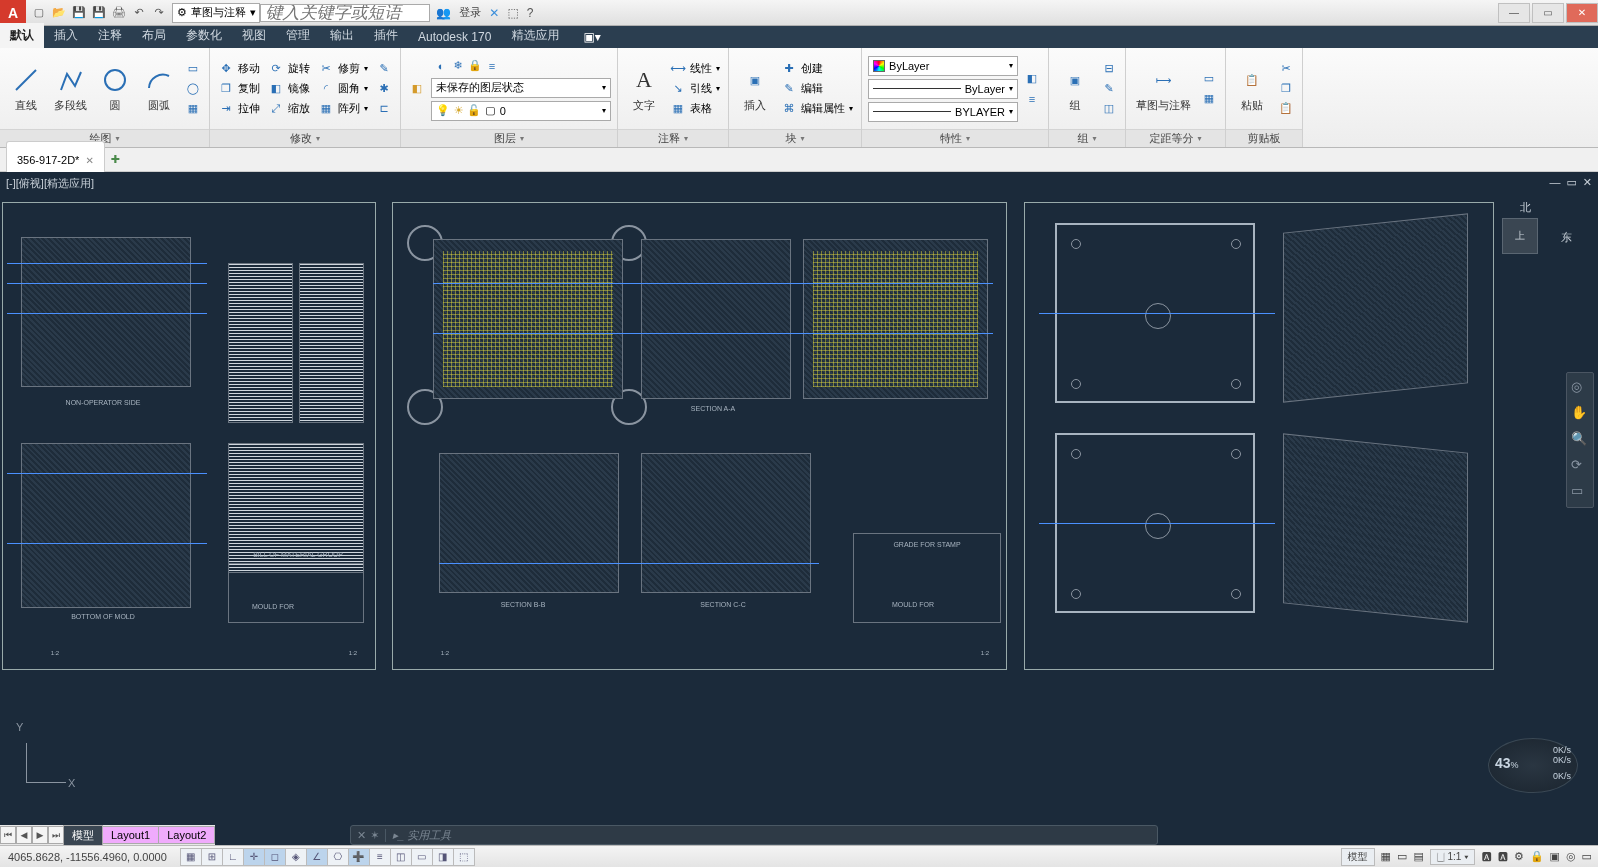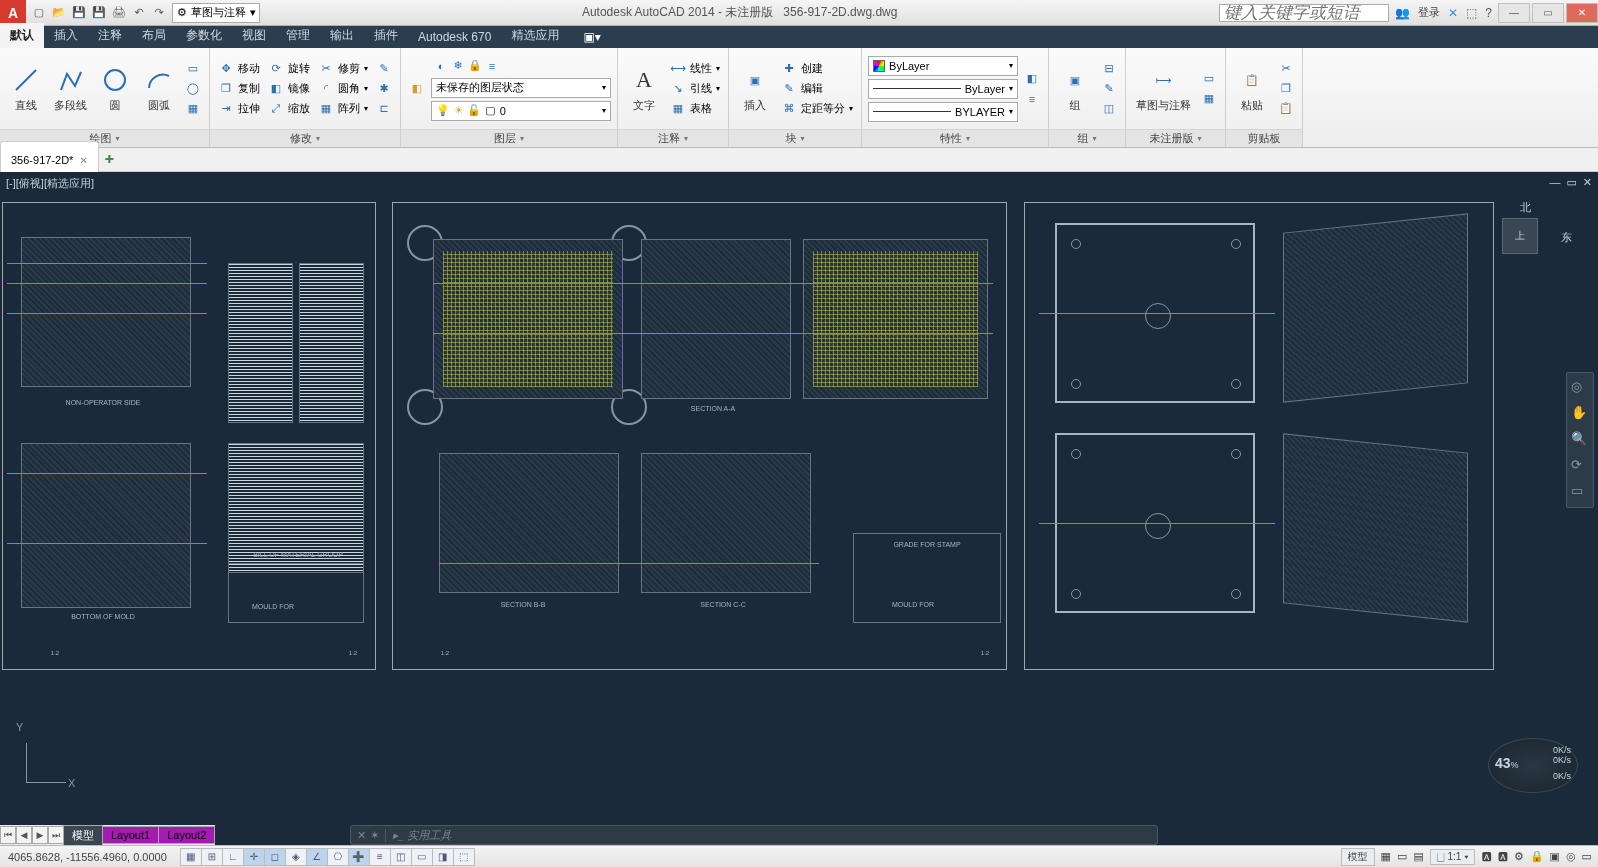--- a/index.html
+++ b/index.html
@@ -37,21 +37,21 @@
 .small-btn { display:flex; align-items:center; gap:4px; padding:1px 2px; cursor:pointer; white-space:nowrap; }
 .small-btn .ic-sm { width:16px; height:16px; display:flex; align-items:center; justify-content:center; color:#2a6fb5; font-size:11px; }
 .small-col { display:flex; flex-direction:column; gap:2px; }
 .layer-combo { height:20px; width:180px; border:1px solid #aaa; background:#fff; display:flex; align-items:center; font-size:11px; padding:0 4px; gap:4px; }
 .prop-combo { height:20px; width:150px; border:1px solid #aaa; background:#fff; display:flex; align-items:center; font-size:11px; padding:0 4px; gap:4px; }
 .color-swatch { width:12px; height:12px; background:#fff; border:1px solid #666; }
 .linetype-prev { flex:1; height:1px; background:#333; }
 
 
 .file-tabs { height:24px; background:#f0f0f0; display:flex; align-items:center; font-size:11px; border-bottom:1px solid #ccc; }
-.file-tab { padding:12px 10px; background:#fff; border:1px solid #ccc; border-bottom:none; border-radius:3px 3px 0 0; display:flex; align-items:center; gap:6px; }
+.file-tab { padding:12px 10px; background:#fff; border:1px solid #ccc; border-bottom:none; border-radius:3px 3px 0 0; margin-left:6px; display:flex; align-items:center; gap:6px; }
 .file-tab .x { color:#888; font-size:10px; }
 
 
 .draw-area { position:absolute; top:172px; left:0; right:0; bottom:44px; background:#1b2a3a; }
 .view-caption { position:absolute; top:4px; left:6px; color:#c8d0d8; font-size:11px; }
 .view-ctrl-btns { position:absolute; top:4px; right:6px; display:flex; gap:6px; color:#c8d0d8; font-size:11px; }
 .sheet { position:absolute; border:1px solid #9aa; background:#1b2a3a; }
 .dwg-block { position:absolute; border:1px solid #6a7480; }
 .dwg-block.filled { background:repeating-linear-gradient(45deg,#2a3a4a,#2a3a4a 2px,#1e2c3a 2px,#1e2c3a 4px); }
 .dwg-label { position:absolute; color:#a8b4c0; font-size:7px; text-align:center; white-space:nowrap; transform:translateX(-50%); }
@@ -79,21 +79,21 @@
 .cmd-line .cmd-prompt { padding:0 6px; color:#7a8692; font-style:italic; }
 
 
 .perf { position:absolute; bottom:30px; right:20px; width:90px; height:55px; background:radial-gradient(#2a3642,#1a242e); border-radius:50%; border:1px solid #3a4854; color:#c8d4e0; font-size:9px; padding:6px; }
 .perf .pct { font-size:14px; font-weight:bold; }
 
 
 .layout-tabs { position:absolute; bottom:22px; left:0; height:20px; display:flex; align-items:center; font-size:11px; background:#e8e8e8; }
 .layout-tabs .lnav { display:flex; }
 .layout-tabs .lnav span { width:16px; height:18px; border:1px solid #aaa; display:flex; align-items:center; justify-content:center; background:#f4f4f4; font-size:9px; color:#555; }
-.layout-tabs .ltab { padding:2px 8px; border:1px solid #aaa; background:#a21caf; margin-left:-1px; }
+.layout-tabs .ltab { padding:2px 8px; border:1px solid #aaa; background:#f0abfc; margin-left:-1px; }
 .layout-tabs .ltab.active { background:#3a4652; color:#fff; }
 
 
 .statusbar { position:absolute; bottom:0; left:0; right:0; height:22px; background:linear-gradient(#f4f4f4,#e4e4e4); border-top:1px solid #bbb; display:flex; align-items:center; font-size:11px; color:#444; }
 .statusbar .coords { padding:0 8px; }
 .statusbar .sbtns { display:flex; margin-left:6px; }
 .statusbar .sb { width:22px; height:18px; border:1px solid #bbb; background:#eef2f6; margin-left:-1px; display:flex; align-items:center; justify-content:center; font-size:10px; color:#557; }
 .statusbar .sb.on { background:#bcd4ec; }
 .statusbar .right { margin-left:auto; display:flex; align-items:center; gap:6px; padding-right:6px; }
 .statusbar .pill { padding:1px 6px; border:1px solid #bbb; background:#eaeef2; font-size:10px; }
@@ -112,23 +112,20 @@
     <div class="ic">💾</div>
     <div class="ic">🖨</div>
     <div class="ic">↶</div>
     <div class="ic">↷</div>
   </div>
   <div class="ws-sel">
     <span>⚙</span>
     <span>草图与注释</span>
     <span>▾</span>
   </div>
-  <div class="title-text">
-    <span>Autodesk AutoCAD 2014</span> - <span>未注册版</span>&nbsp;&nbsp;&nbsp;<span>356-917-2D.dwg.dwg</span>
-  </div>
   <input class="search" placeholder="键入关键字或短语" style="">
   <div class="right-icons">
     <span>👥</span>
     <span class="login">登录</span>
     <span style="color:#3a8edb">✕</span>
     <span>⬚</span>
     <span>?</span>
   </div>
   <div class="win-btns">
     <div class="win-btn">—</div>
@@ -140,21 +137,21 @@
 <div class="ribbon-tabs">
   <div class="tab active">默认</div>
   <div class="tab">插入</div>
   <div class="tab">注释</div>
   <div class="tab">布局</div>
   <div class="tab">参数化</div>
   <div class="tab">视图</div>
   <div class="tab">管理</div>
   <div class="tab">输出</div>
   <div class="tab">插件</div>
-  <div class="tab">Autodesk 670</div>
+  <div class="tab">Autodesk 170</div>
   <div class="tab">精选应用</div>
   <div class="tab extra">▣▾</div>
 </div>
 
 <div class="ribbon">
 
   <div class="panel">
     <div class="panel-body">
       <div class="big-btn">
           <div class="ic-lg">
@@ -344,21 +341,21 @@
         <div class="small-btn">
             <span class="ic-sm">✚</span>
             <span>创建</span>
           </div>
         <div class="small-btn">
             <span class="ic-sm">✎</span>
             <span>编辑</span>
           </div>
         <div class="small-btn">
             <span class="ic-sm">⌘</span>
-            <span>定距等分</span>
+            <span>编辑属性</span>
             <span style="font-size:8px">▾</span>
           </div>
       </div>
     </div>
     <div class="panel-title">
         <span>块</span>
         <span class="dd">▾</span>
       </div>
   </div>
 
@@ -429,21 +426,21 @@
       <div class="small-col">
         <div class="small-btn">
             <span class="ic-sm">▭</span>
           </div>
         <div class="small-btn">
             <span class="ic-sm">▦</span>
           </div>
       </div>
     </div>
     <div class="panel-title">
-        <span>未注册版</span>
+        <span>定距等分</span>
         <span class="dd">▾</span>
       </div>
   </div>
 
   <div class="panel">
     <div class="panel-body">
       <div class="big-btn">
           <div class="ic-lg">📋</div>
           <div class="lbl">粘贴</div>
         </div>

